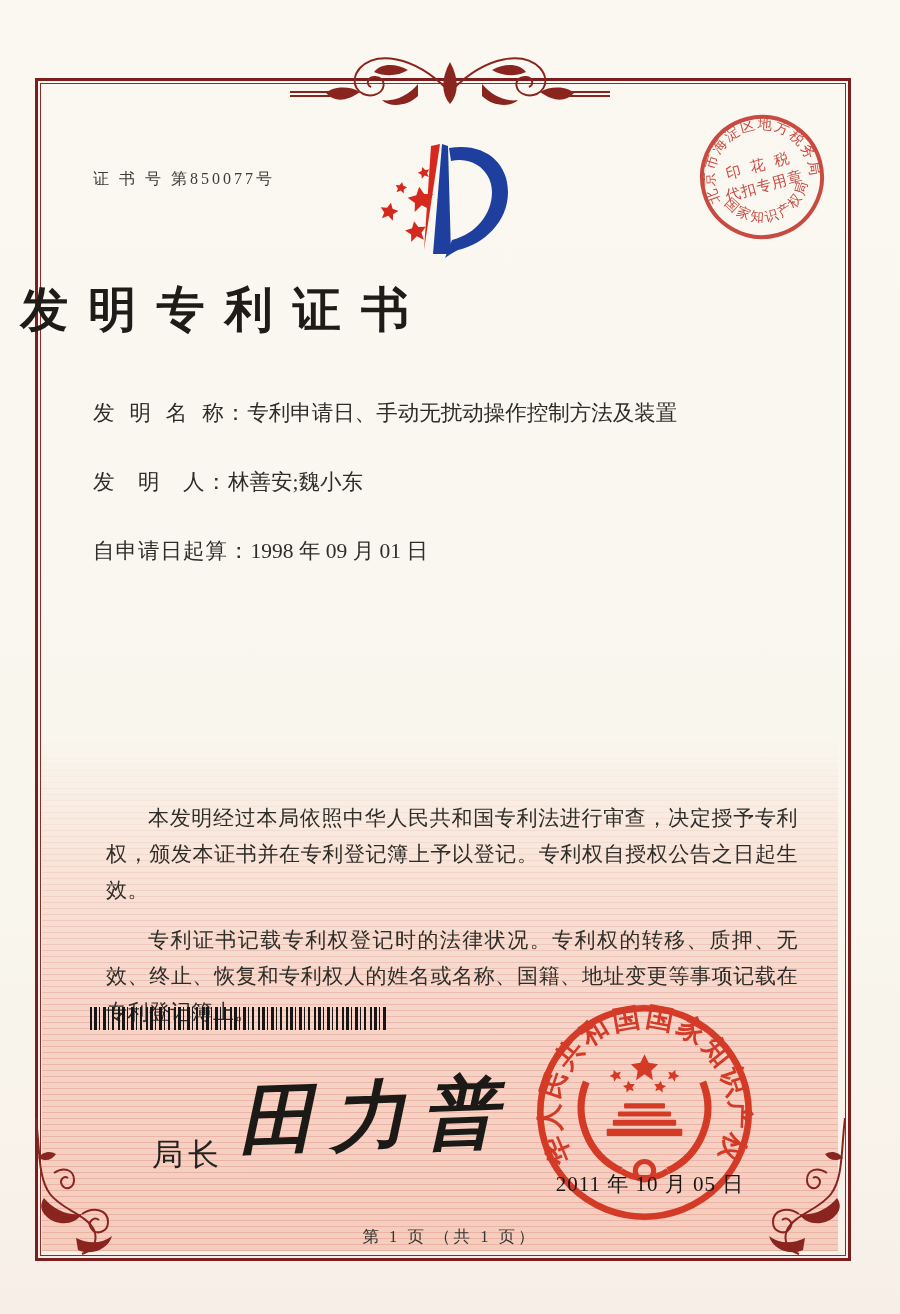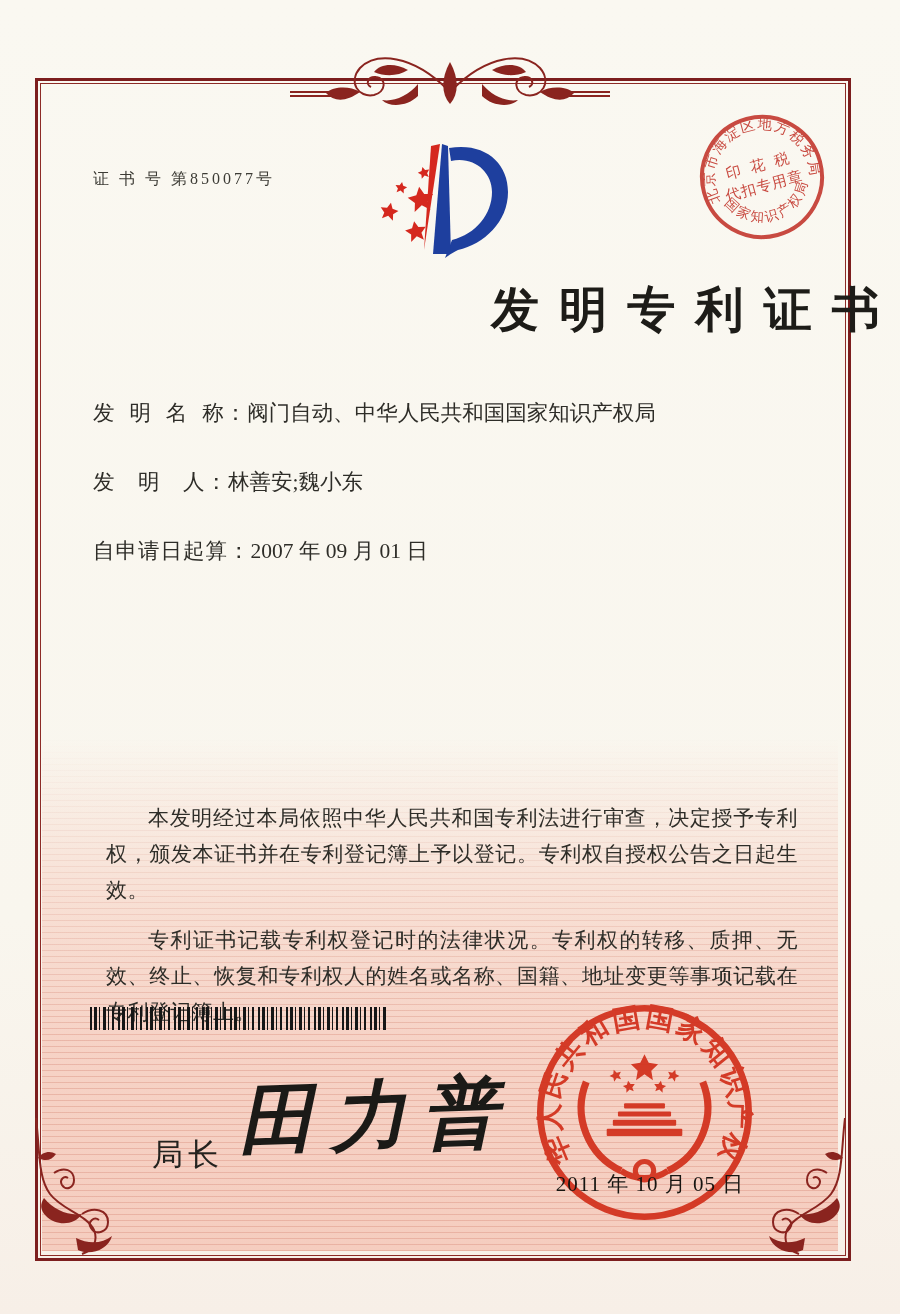--- a/index.html
+++ b/index.html
@@ -22,21 +22,21 @@
     content:"";position:absolute;inset:0;
     background:repeating-linear-gradient(0deg,rgba(202,110,90,.28) 0 1px,rgba(255,255,255,0) 1px 6px);
     -webkit-mask-image:linear-gradient(180deg,transparent 56%,#000 82%);
     mask-image:linear-gradient(180deg,transparent 56%,#000 82%);
   }
   .ornament{position:absolute;z-index:2;}
   .cert-no{position:absolute;left:93px;top:129px;font-size:16px;letter-spacing:3px;color:#3c3b35;z-index:3;margin-top:40px;}
   .logo{position:absolute;left:372px;top:142px;z-index:3;}
   .tax-stamp{position:absolute;left:677px;top:92px;z-index:4;transform:rotate(-15deg);opacity:.88;}
   .title{
-    position:absolute;left:0;top:278px;width:100%;margin:0;text-align:right;z-index:3;
+    position:absolute;left:0;top:278px;width:100%;margin:0;text-align:left;z-index:3;
     font-size:48px;font-weight:bold;letter-spacing:.42em;text-indent:.42em;color:#1d1c18;
   }
   .fields{position:absolute;left:93px;top:399px;z-index:3;}
   .field-row{height:28px;line-height:28px;margin-bottom:41px;font-size:21.5px;white-space:nowrap;}
   .field-label{letter-spacing:1px;font-family:Liberation Mono, monospace;}
   .body-text{position:absolute;left:91px;top:786px;width:722px;z-index:3;font-size:21px;line-height:35.8px;text-align:justify;}
   .body-text p{margin:15px;text-indent:2em;letter-spacing:.4px;}
   .barcode{
     position:absolute;left:90px;top:1007px;width:297px;height:23px;z-index:3;
     background:repeating-linear-gradient(90deg,
@@ -146,27 +146,27 @@
       <textPath href="#taxBottom" startOffset="50%" text-anchor="middle">国家知识产权局</textPath>
     </text>
     <text x="85" y="78" font-size="15" fill="#c23329" text-anchor="middle" letter-spacing="3">印 花 税</text>
     <text x="85" y="99" font-size="15" fill="#c23329" text-anchor="middle" letter-spacing="1">代扣专用章</text>
   </svg>
 
   <h1 class="title">发明专利证书</h1>
 
   <div class="fields">
     <div class="field-row">
-      <span class="field-label">发 明 名 称：</span><span class="field-value">阀门自动、中华人民共和国国家知识产权局</span>
+      <span class="field-label">发 明 名 称：</span><span class="field-value">专利申请日、手动无扰动操作控制方法及装置</span>
     </div>
     <div class="field-row">
       <span class="field-label">发　明　人：</span><span class="field-value">林善安;魏小东</span>
     </div>
     <div class="field-row">
-      <span class="field-label">自申请日起算：</span><span class="field-value">2007 年 09 月 01 日</span>
+      <span class="field-label">自申请日起算：</span><span class="field-value">1998 年 09 月 01 日</span>
     </div>
   </div>
 
   <div class="body-text">
     <p>本发明经过本局依照中华人民共和国专利法进行审查，决定授予专利权，颁发本证书并在专利登记簿上予以登记。专利权自授权公告之日起生效。</p>
     <p>专利证书记载专利权登记时的法律状况。专利权的转移、质押、无效、终止、恢复和专利权人的姓名或名称、国籍、地址变更等事项记载在专利登记簿上。</p>
   </div>
 
   <div class="barcode"></div>
 
@@ -193,14 +193,15 @@
       <rect x="78" y="131" width="74" height="7" rx="1"></rect>
       <path d="M58,85 A68 68 0 0 0 92,172" fill="none" stroke="#d2301c" stroke-width="7"></path>
       <path d="M172,85 A68 68 0 0 1 138,172" fill="none" stroke="#d2301c" stroke-width="7"></path>
       <path d="M92,172 A40 40 0 0 0 138,172" fill="none" stroke="#d2301c" stroke-width="6"></path>
       <circle cx="115" cy="172" r="9" fill="none" stroke="#d2301c" stroke-width="5"></circle>
     </g>
   </svg>
 
   <div class="seal-date">2011 年 10 月 05 日</div>
 
+  <div class="footer">第 1 页 （共 1 页）</div>
 
 </div>
 
 </body></html>

